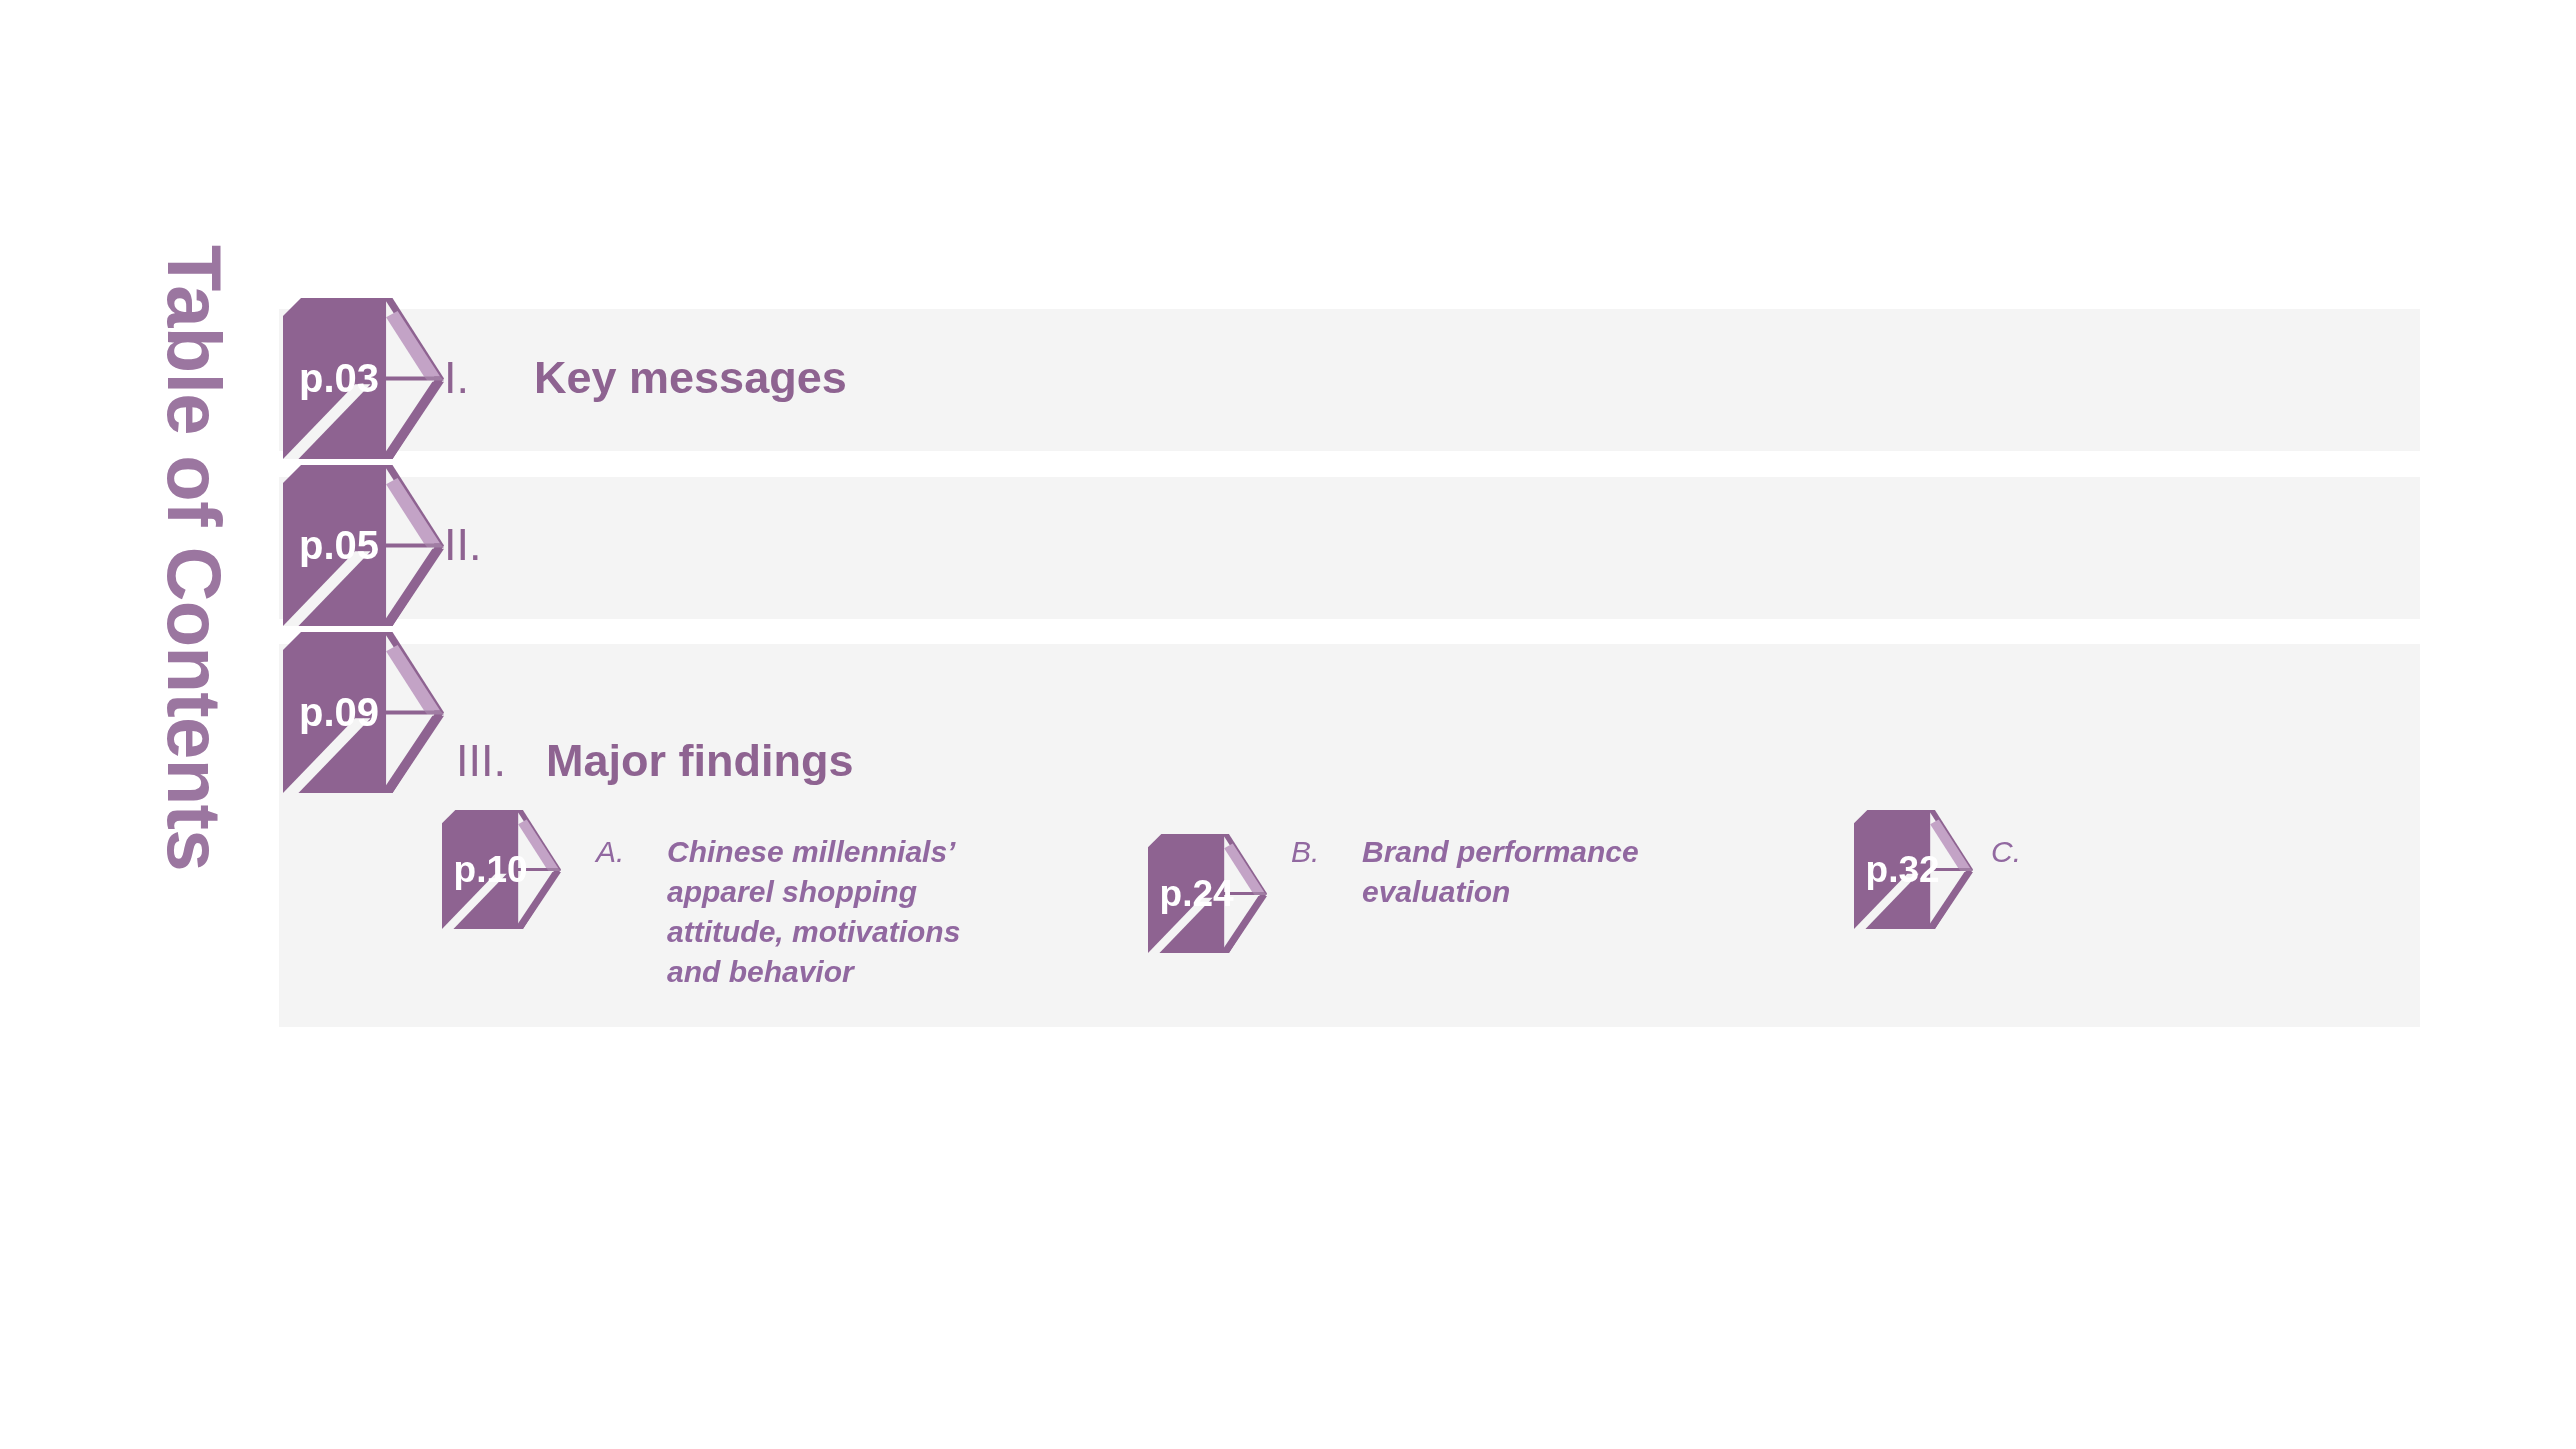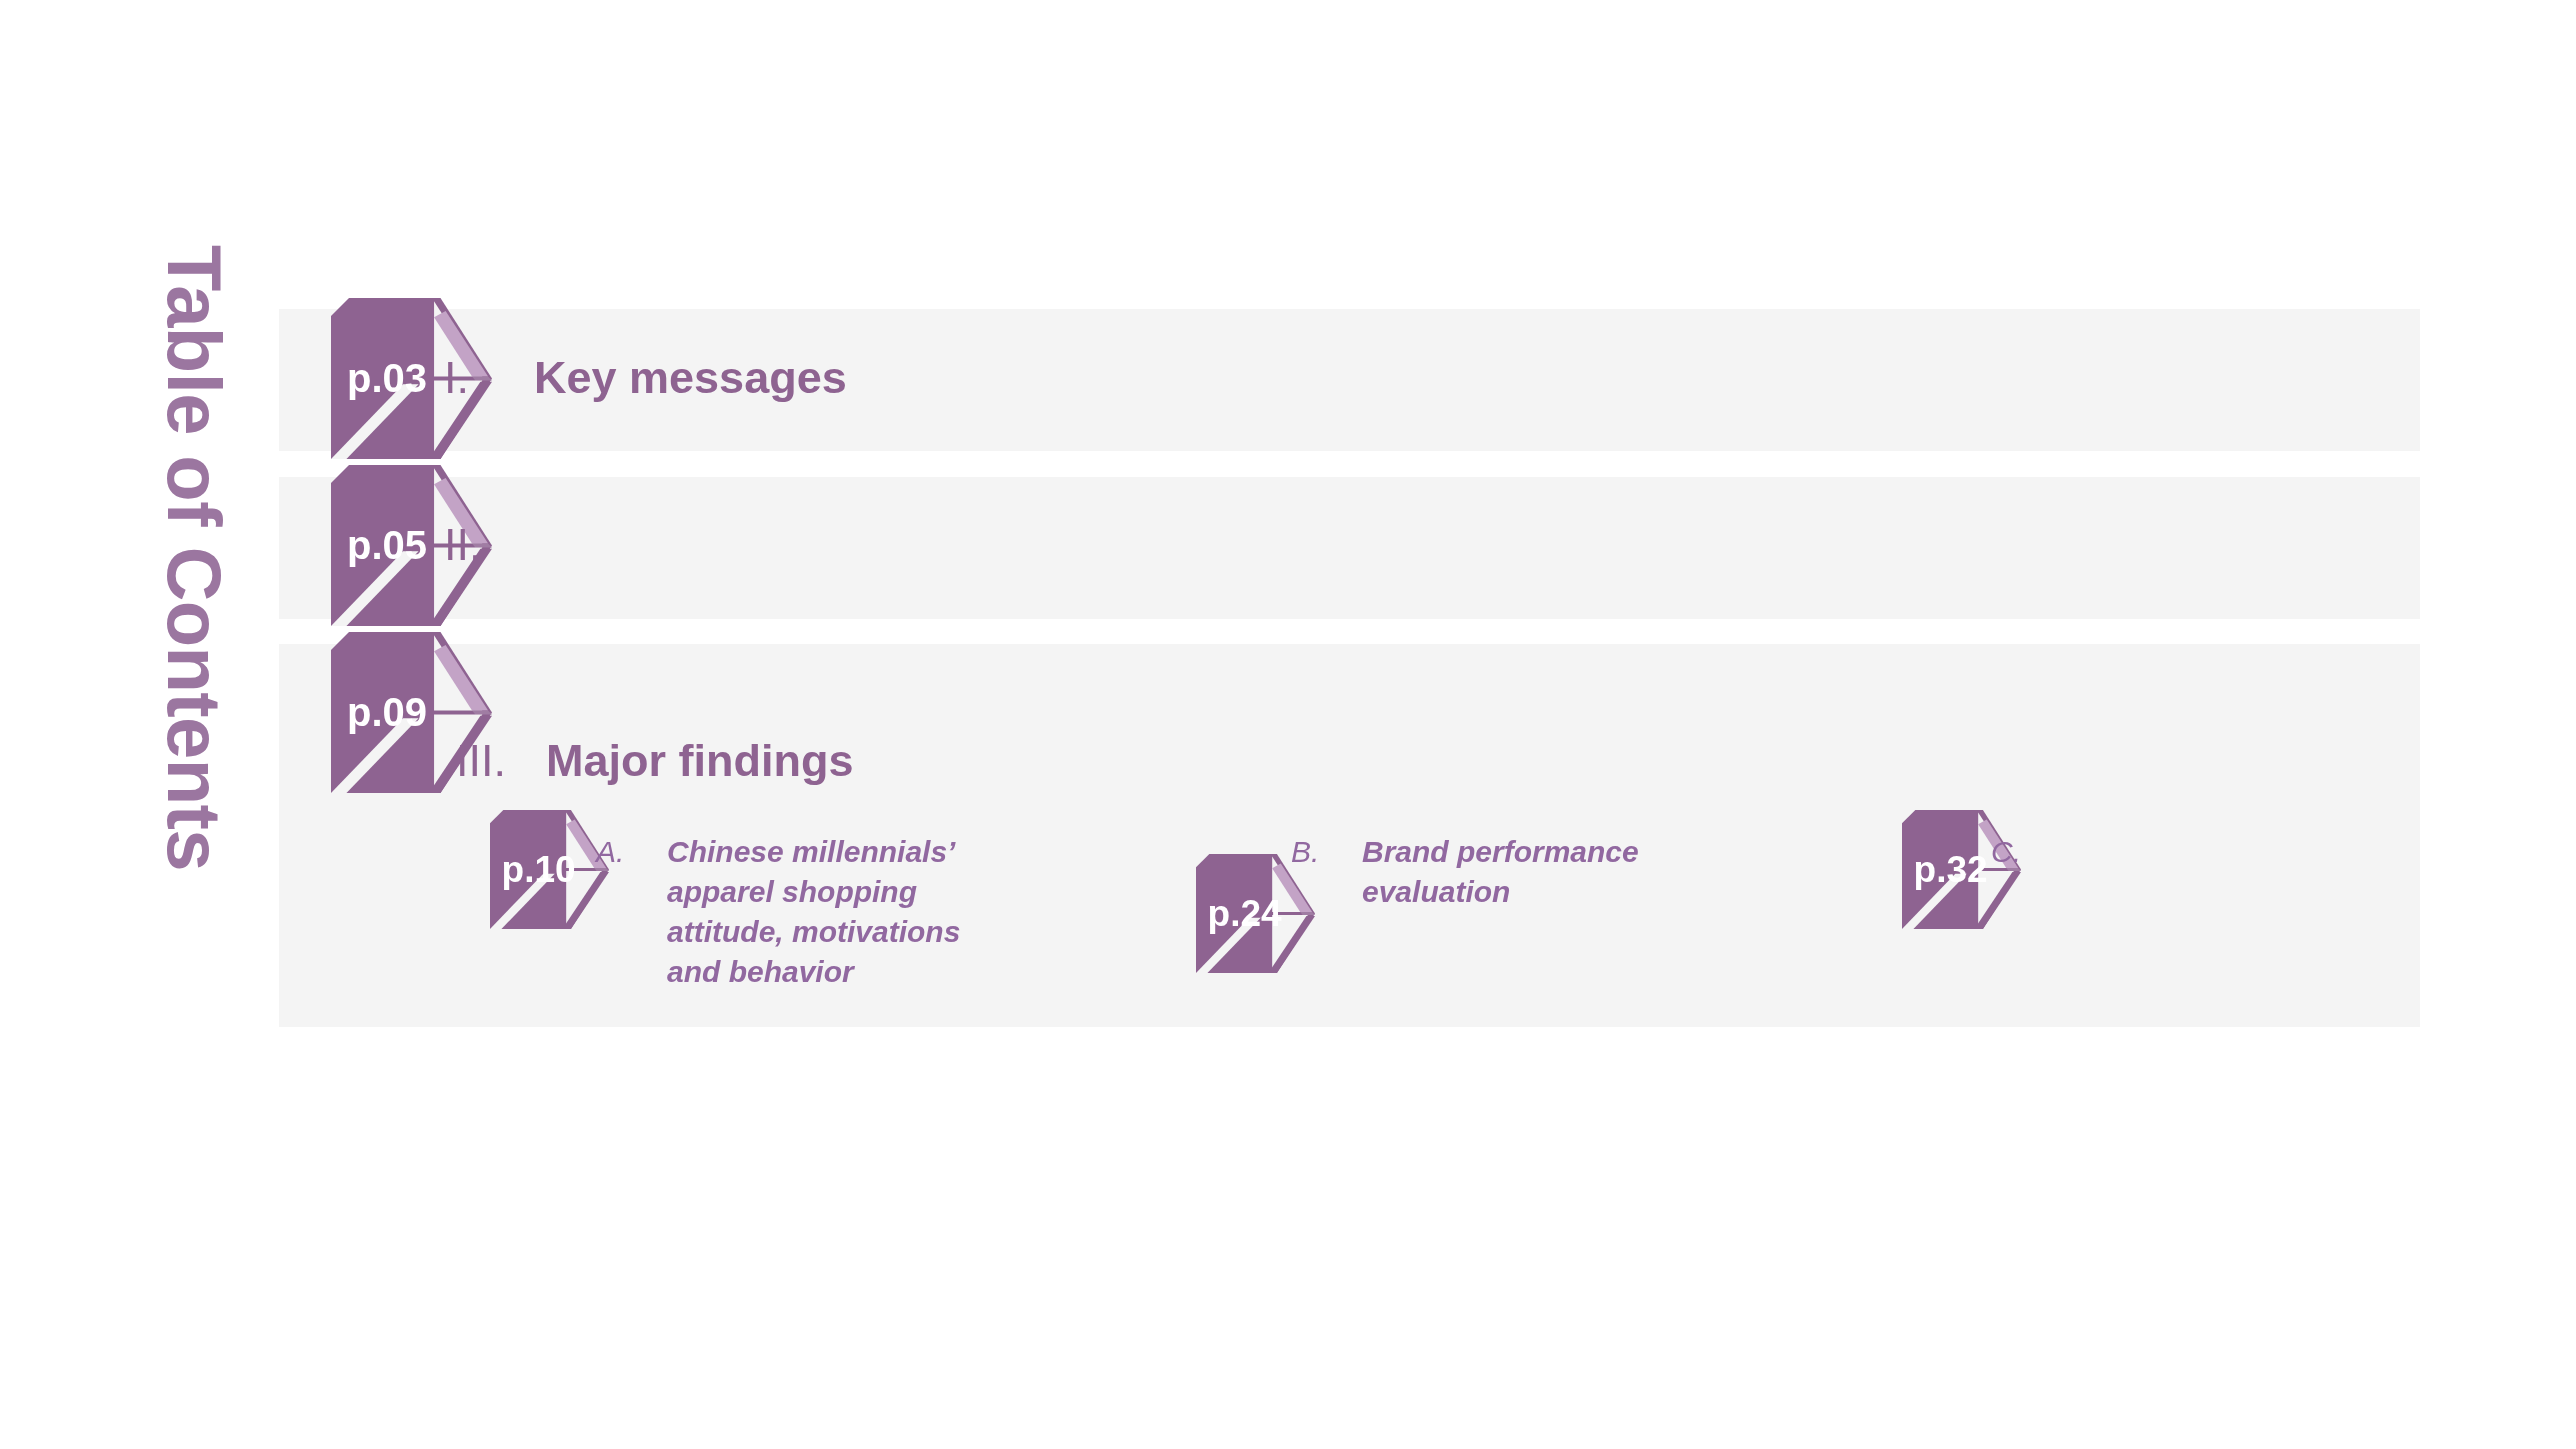--- a/index.html
+++ b/index.html
@@ -43,21 +43,20 @@
     background: #F4F4F4;
   }
   #row-1 { top: 309px;  height: 142px; }
   #row-2 { top: 477px;  height: 142px; }
   #row-3 { top: 644px; height: 383px; }
 
   
   .badge {
     position: absolute;
     display: block;
-    margin-left: 48px;
   }
   .badge .badge-label {
     position: absolute;
     left: 0;
     top: 0;
     width: 100%;
     height: 100%;
     display: flex;
     align-items: center;
     justify-content: flex-start;
@@ -82,21 +81,21 @@
   
   .badge-sub {
     width: 119px;
     height: 119px;
   }
   .badge-sub .badge-label {
     font-size: 37px;
     padding-left: 11.6px;
   }
   #badge-a { left: 442px;  top: 810px; }
-  #badge-b { left: 1148px; top: 854px; text-align: center; }
+  #badge-b { left: 1148px; top: 834px; text-align: center; }
   #badge-c { left: 1854px; top: 810px; }
 
   
   .row-text {
     position: absolute;
     display: flex;
     align-items: baseline;
     color: #8E6391;
     font-weight: 700;
     white-space: nowrap;

